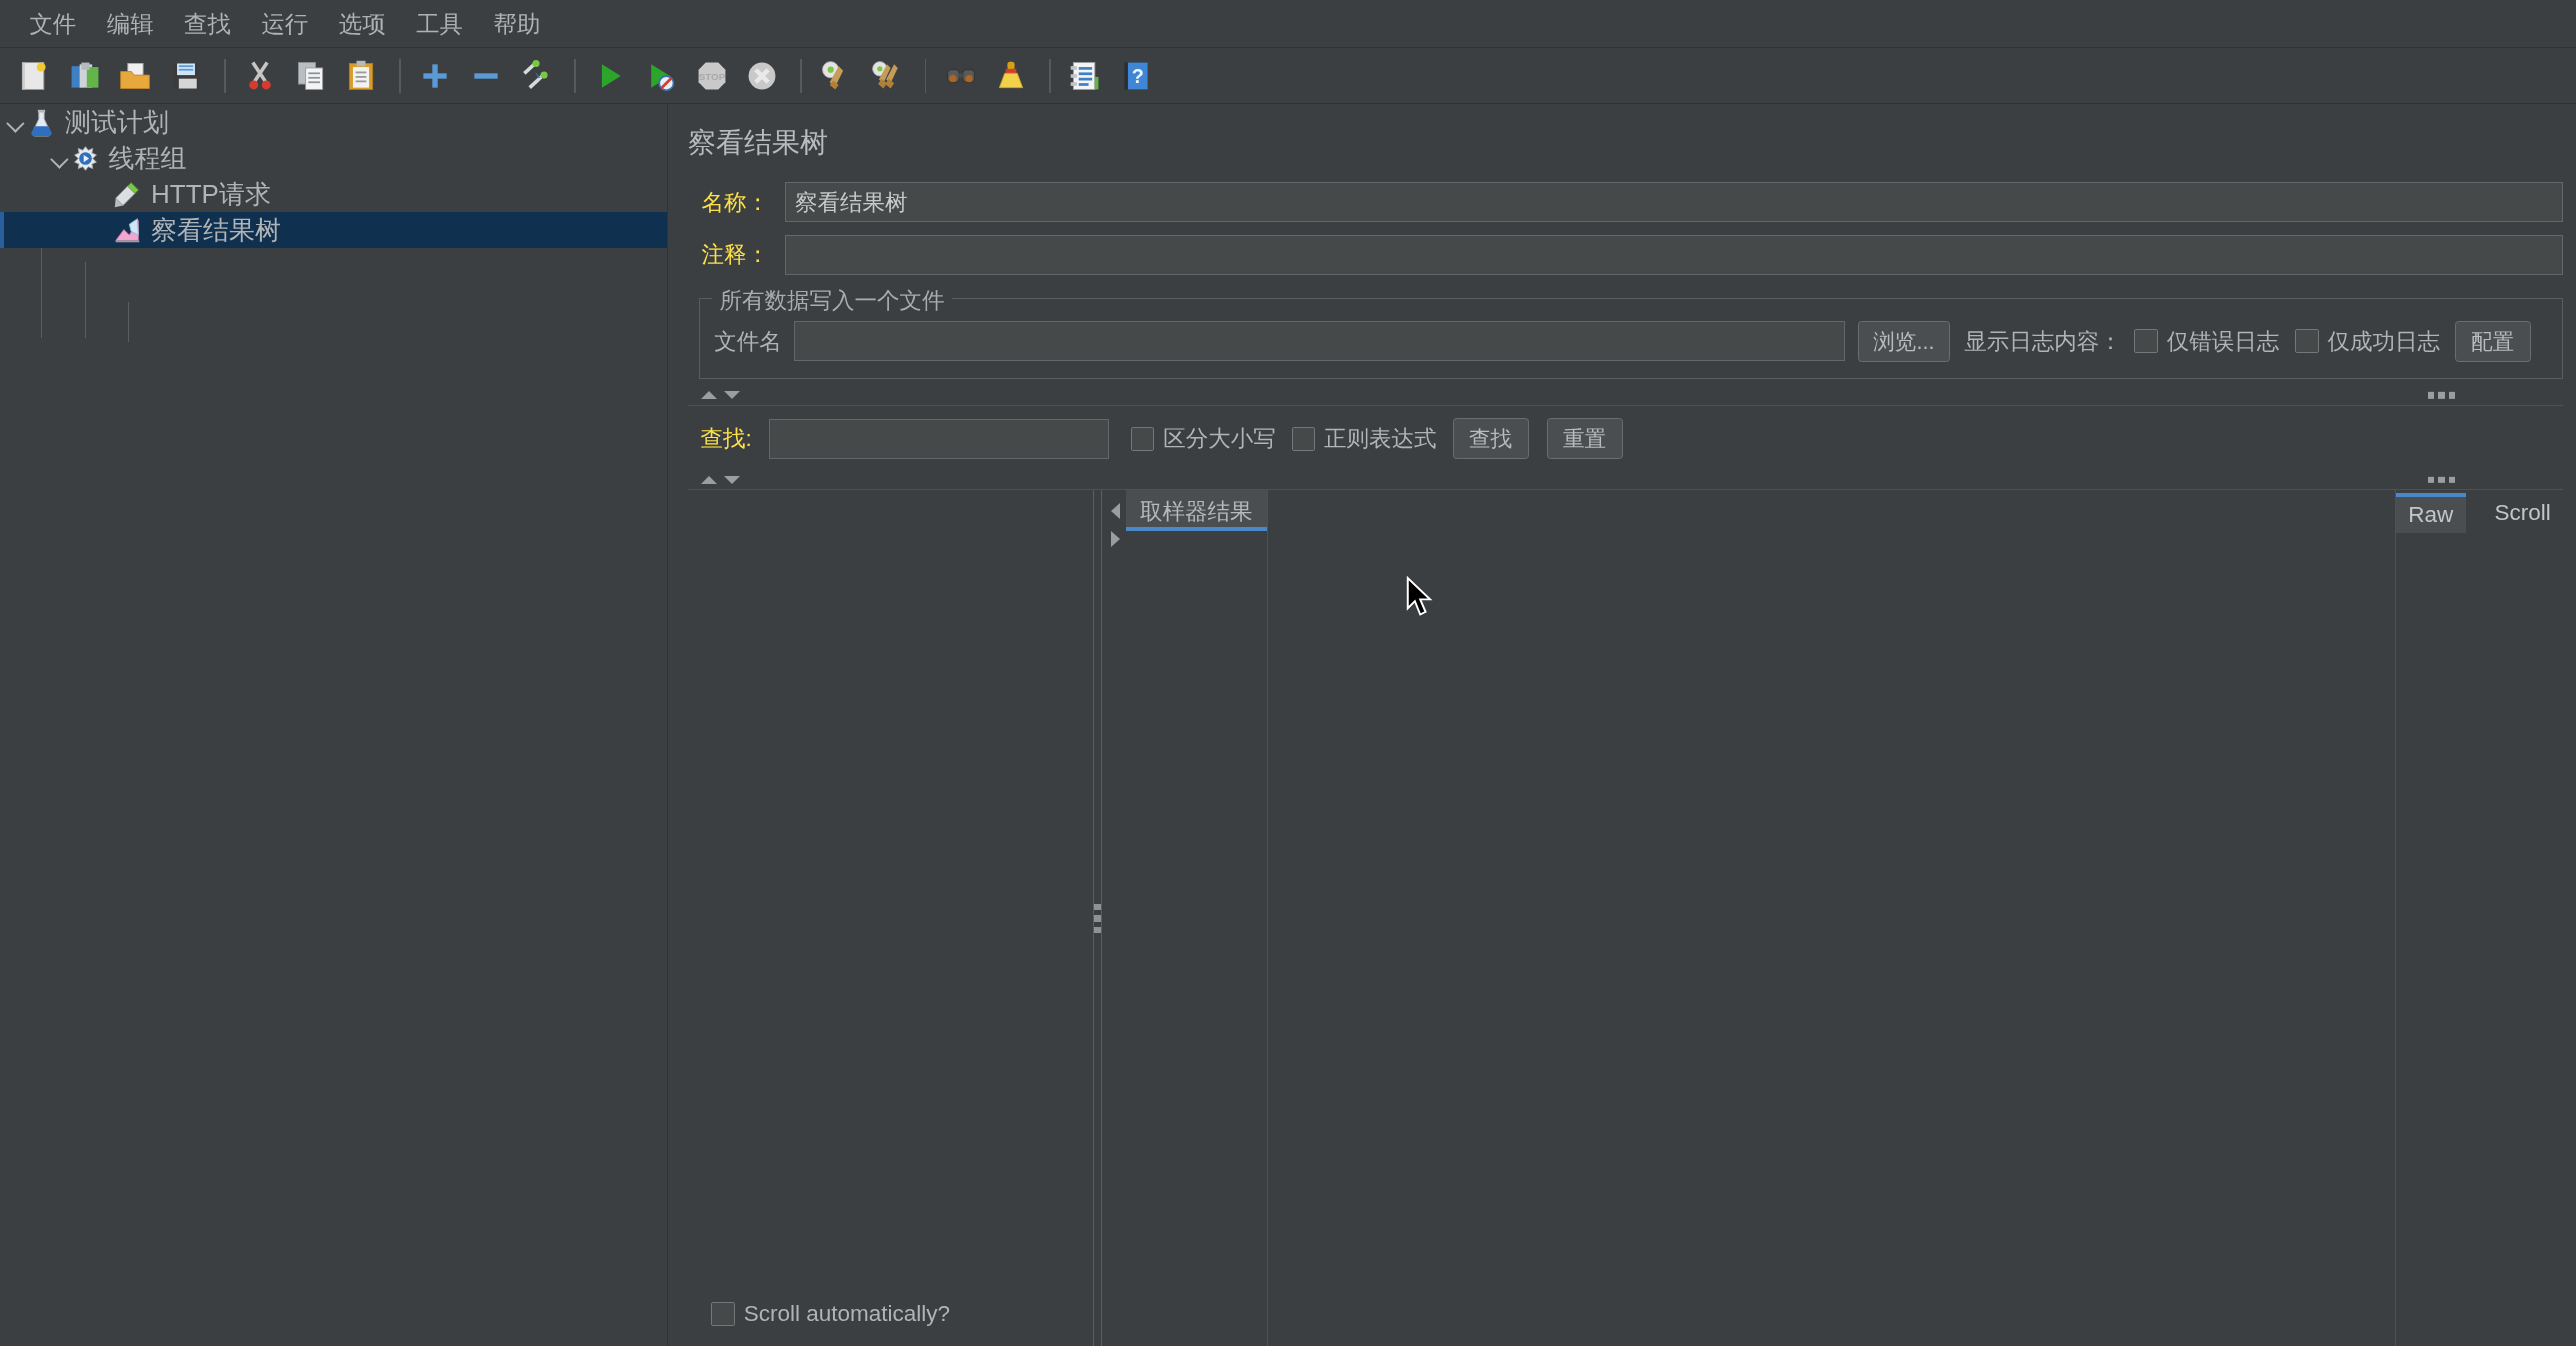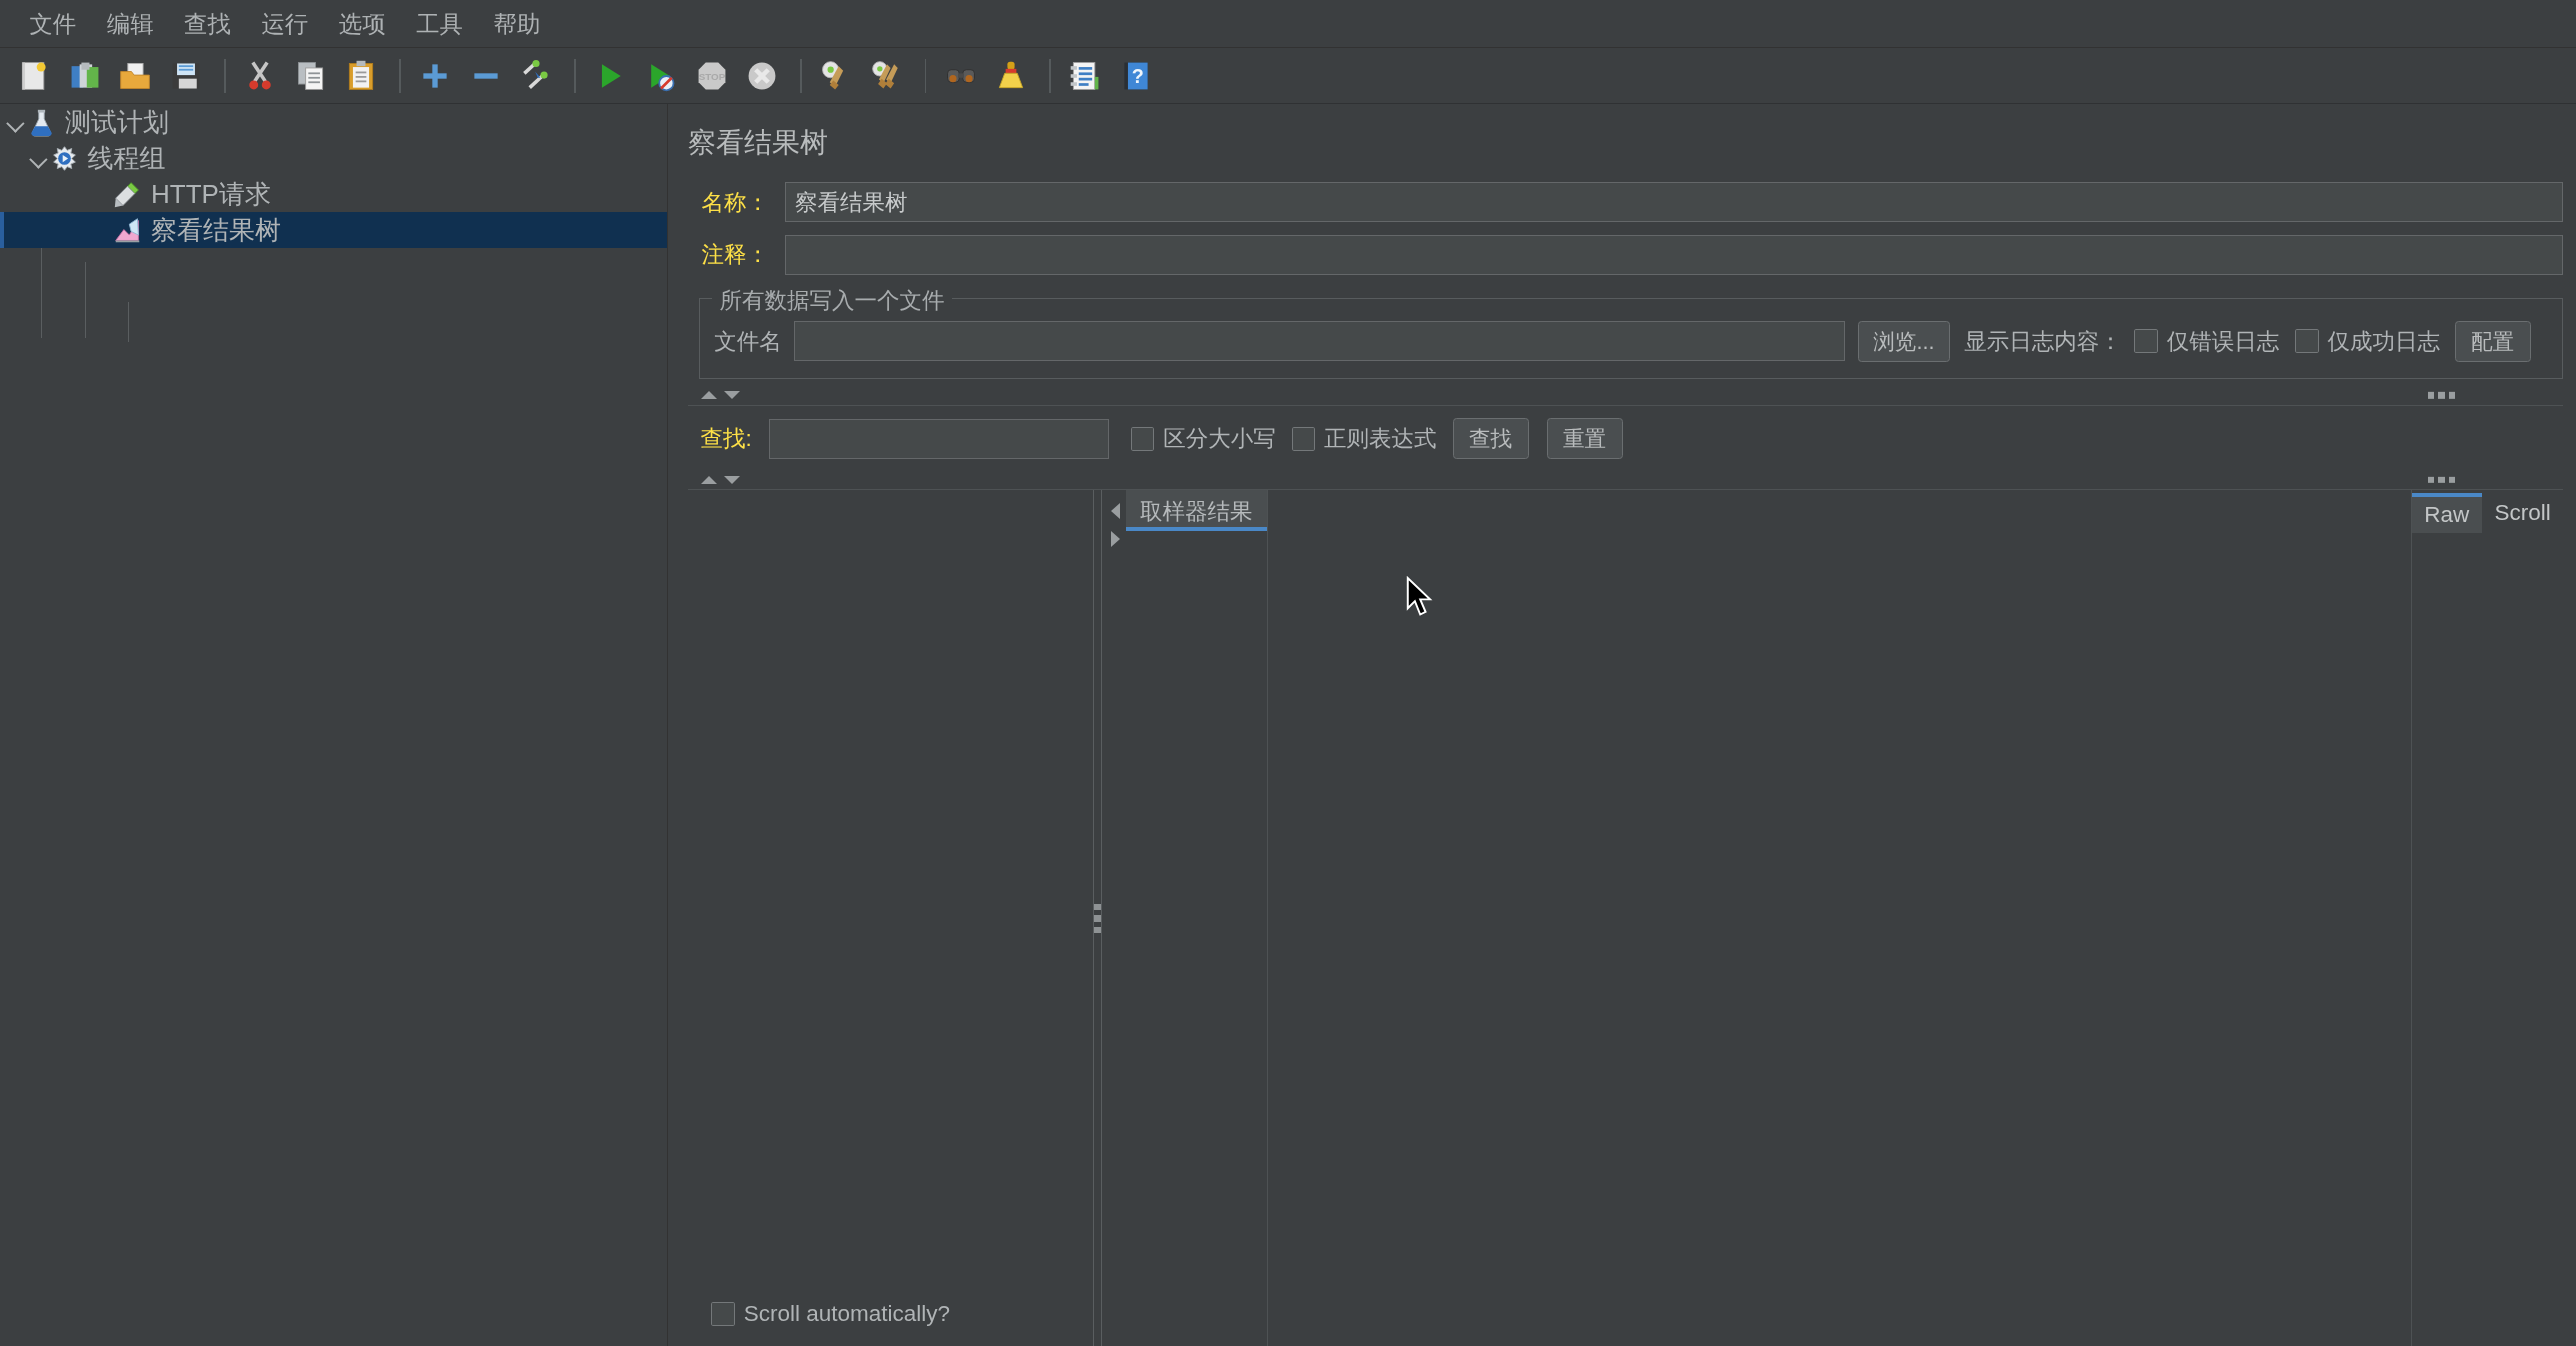--- a/index.html
+++ b/index.html
@@ -215,21 +215,21 @@
     font-size: 22.5px; color: #b6babc;
     background: #4a4e50; border-bottom: 4.5px solid #4a88c7;
     display: flex; align-items: center; white-space: nowrap;
   }
   .tabline { flex: 1 1 auto; border-bottom: 0.9px solid #4e5254; height: 41px; }
   .tab-content {
     flex: 1 1 auto; min-height: 0;
     border: 0.9px solid #4e5254; border-top: none;
     background: #3c3f41;
   }
-  .bottom-tabs { display: flex; align-items: flex-end; height: 43px; flex: 0 0 43px; padding-top: 1.8px; }
+  .bottom-tabs { display: flex; align-items: flex-end; height: 43px; flex: 0 0 43px; padding-top: 1.8px; gap: 16px; }
   .btab {
     padding: 0 12.6px; height: 40px;
     font-size: 22.5px; color: #c3c6c7;
     display: flex; align-items: center; white-space: nowrap;
   }
   .btab.active { background: #4a4e50; border-top: 4.5px solid #4a88c7; }
 
   
   .cursor { position: absolute; pointer-events: none; z-index: 999; }
 </style>
@@ -438,21 +438,21 @@
         <span class="tree-icon">
           <svg width="29" height="29" viewBox="0 0 32 32">
             <path d="M13 3 h6 v9 l7 15 a3 3 0 0 1 -3 4 h-14 a3 3 0 0 1 -3 -4 l7 -15 z" fill="#e4eaf0" stroke="#9aa4ad"></path>
             <path d="M9 20 l14 0 l4 7 a3 3 0 0 1 -3 4 h-16 a3 3 0 0 1 -3 -4 z" fill="#2f6fc0"></path>
             <rect x="12" y="2" width="8" height="3" fill="#b0b7bd"></rect>
           </svg>
         </span>
         <span>测试计划</span>
       </div>
 
-      <div class="tree-row" style="padding-left:28px;">
+      <div class="tree-row" style="padding-left:49px;">
         <span class="twisty"></span>
         <span class="tree-icon">
           <svg width="29" height="29" viewBox="0 0 32 32">
             <path d="M16 3 l3 4 l5 -2 l-1 5 l5 2 l-4 4 l4 4 l-5 2 l1 5 l-5 -2 l-3 4 l-3 -4 l-5 2 l1 -5 l-5 -2 l4 -4 l-4 -4 l5 -2 l-1 -5 l5 2 z" fill="#e6eaee" stroke="#a8aeb4"></path>
             <circle cx="16" cy="16" r="7" fill="#2f6fc0"></circle>
             <path d="M14 12 l6 4 l-6 4 z" fill="#e9f1f8"></path>
           </svg>
         </span>
         <span>线程组</span>
       </div>

